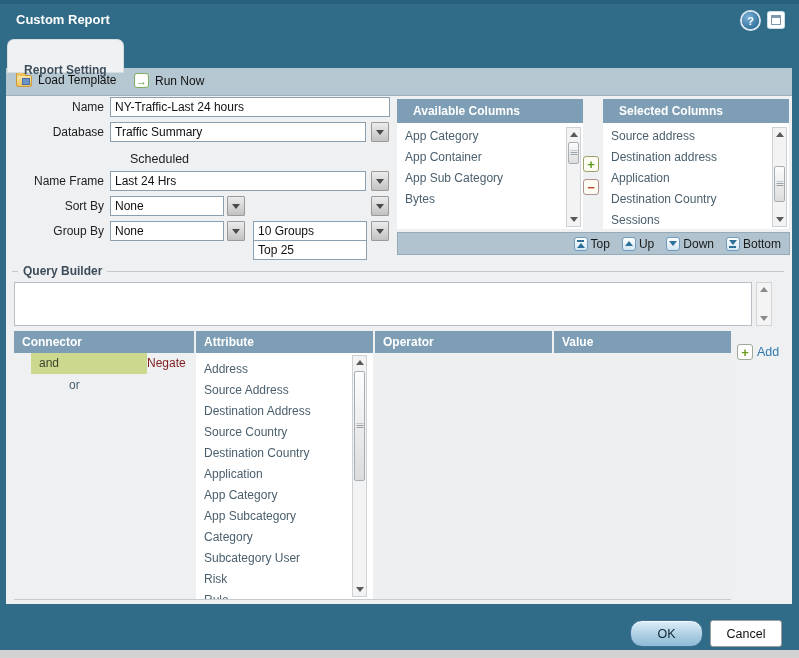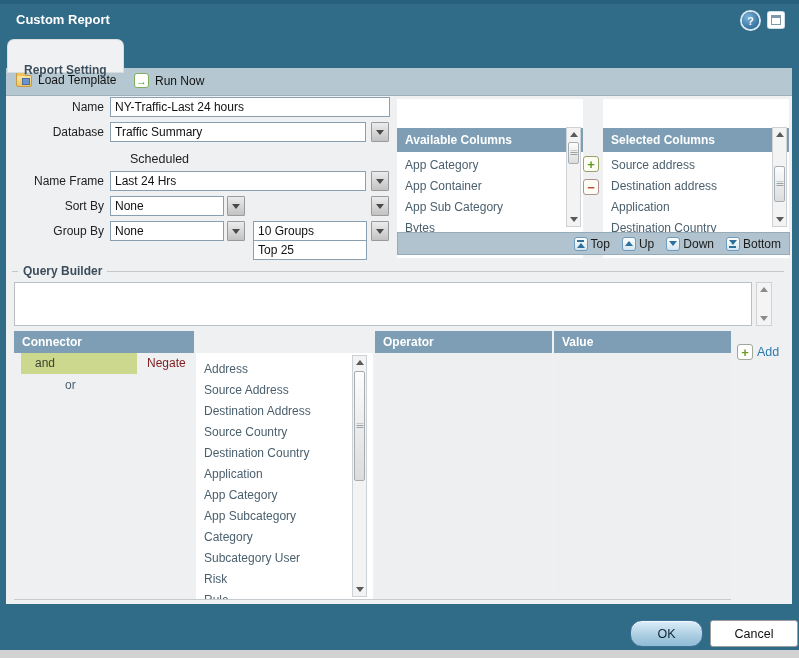--- a/index.html
+++ b/index.html
@@ -41,21 +41,21 @@
   .flabel { position:absolute; left:0; width:98px; text-align:right; font-size:12px; color:#222; line-height:20px; }
   .input { position:absolute; height:20px; background:#fff; border:1px solid #8aa0b0; font-size:12px;
            line-height:18px; padding:0 4px; color:#111; font-family:"Liberation Sans",sans-serif; }
   .ddbtn { position:absolute; width:18px; height:20px; background:linear-gradient(#ececec,#c2c2c2);
            border:1px solid #9a9a9a; border-radius:1px; display:flex; align-items:center; justify-content:center; cursor:pointer; }
   .dd-tri { width:0; height:0; border-left:4px solid transparent; border-right:4px solid transparent; border-top:5px solid #4a4a4a; }
   .sched { position:absolute; left:124px; top:84px; font-size:12.5px; color:#222; }
 
   
   .panel { position:absolute; top:31px; width:186px; background:#fff; }
-  .phead { height:24px; background:#7d9eb4; color:#fff; font-weight:bold; font-size:12px; line-height:24px; padding-left:8px;margin-top:29px; }
+  .phead { height:24px; background:#7d9eb4; color:#fff; font-weight:bold; font-size:12px; line-height:24px; padding-left:16px; }
   .plist { position:relative; height:106px; background:#fff; padding-top:3px; }
   .p-avail { left:391px; } .p-sel { left:597px; }
   .plist-item { height:21px; line-height:21px; padding-left:8px; font-size:12px; color:#4a5f6d; cursor:pointer; }
 
   .vscroll { position:absolute; width:15px; background:#f3f3f3; border:1px solid #cdd2d6; }
   .vs-up, .vs-down { position:absolute; left:0; right:0; height:13px; display:flex; align-items:center; justify-content:center; cursor:pointer; }
   .vs-up { top:0; } .vs-down { bottom:0; }
   .sb-tri-up { width:0; height:0; border-left:4px solid transparent; border-right:4px solid transparent; border-bottom:5px solid #5a5a5a; }
   .sb-tri-down { width:0; height:0; border-left:4px solid transparent; border-right:4px solid transparent; border-top:5px solid #5a5a5a; }
   .vs-thumb { position:absolute; left:1px; right:1px; border:1px solid #a7aeb3; border-radius:2px;
@@ -90,38 +90,38 @@
   
   .th { position:absolute; top:263px; height:22px; background:#7d9eb4; color:#fff; font-weight:bold; font-size:12px;
         line-height:22px; padding-left:8px; }
   .th-conn { left:8px; width:180px; } .th-attr { left:190px; width:177px; }
   .th-op { left:369px; width:177px; } .th-val { left:548px; width:177px; }
   .tb { position:absolute; top:285px; height:246px; }
   .tb-conn { left:8px; width:180px; background:#eef0f2; }
   .tb-attr { left:190px; width:177px; background:#fff; overflow:hidden; }
   .tb-op { left:369px; width:177px; background:#edeff1; }
   .tb-val { left:548px; width:177px; background:#edeff1; }
-  .conn-item { position:absolute; left:7px; width:116px; height:21px; line-height:21px; padding-left:14px; font-size:12px; color:#4a5f6d; cursor:pointer; }
+  .conn-item { position:absolute; left:17px; width:116px; height:21px; line-height:21px; padding-left:8px; font-size:12px; color:#4a5f6d; cursor:pointer; }
   .conn-and { top:0; background:#ccd88e; color:#3a4430; }
   .conn-or { top:22px;margin-left:30px; }
   .negate { position:absolute; left:133px; top:0; height:21px; line-height:21px; font-size:12px; color:#7f1d1d; }
   .attr-list { position:absolute; left:0; top:0; right:24px; bottom:0; padding-top:6px; overflow:hidden; }
   .attr-item { height:21px; line-height:21px; padding-left:8px; font-size:12px; color:#4a5f6d; cursor:pointer; }
   .tbline { position:absolute; left:8px; top:531px; width:717px; height:1px; background:#c6cbcf; }
 
   .addbtn { position:absolute; left:731px; top:276px; display:flex; gap:4px; align-items:center; cursor:pointer; }
   .addic { width:16px; height:16px; border:1px solid #a0a89a; border-radius:3px; background:#fff; color:#6a9e1f;
            font-weight:bold; font-size:13px; line-height:1; display:flex; align-items:center; justify-content:center; }
   .addlbl { font-size:12.5px; color:#2e79b0; }
 
   
   .okbtn { position:absolute; left:630px; top:616px; width:73px; height:27px; border-radius:12px; border:1px solid #3f6f94;
            background:linear-gradient(#ddeefa,#a9cce0 60%,#8fbcd6); font-size:12.5px; color:#0f2533; cursor:pointer;
            box-shadow:inset 0 1px 0 #f2fafe; font-family:"Liberation Sans",sans-serif; }
-  .cancelbtn { position:absolute; left:710px; top:616px; width:88px; height:27px; border-radius:3px; border:1px solid #9d9d9d;
+  .cancelbtn { position:absolute; left:710px; top:616px; width:72px; height:27px; border-radius:3px; border:1px solid #9d9d9d;
                background:#fff; font-size:12.5px; color:#111; cursor:pointer; font-family:"Liberation Sans",sans-serif; }
   .page-strip { position:absolute; left:0; top:650px; width:799px; height:8px; background:#d2d2d2; }
 </style>
 </head>
 <body>
 
 <div class="dialog">
 
   <span class="title">Custom Report</span>
   <span class="help-ic">?</span>
@@ -260,20 +260,21 @@
     <div class="qscroll">
       <span class="vs-up">
           <span class="sb-tri-up"></span>
         </span>
       <span class="vs-down">
           <span class="sb-tri-down"></span>
         </span>
     </div>
 
     <div class="th th-conn">Connector</div>
+    <div class="th th-attr">Attribute</div>
     <div class="th th-op">Operator</div>
     <div class="th th-val">Value</div>
 
     <div class="tb tb-conn">
       <div class="conn-item conn-and">and</div>
       <div class="conn-item conn-or">or</div>
       <span class="negate">Negate</span>
     </div>
 
     <div class="tb tb-attr">

